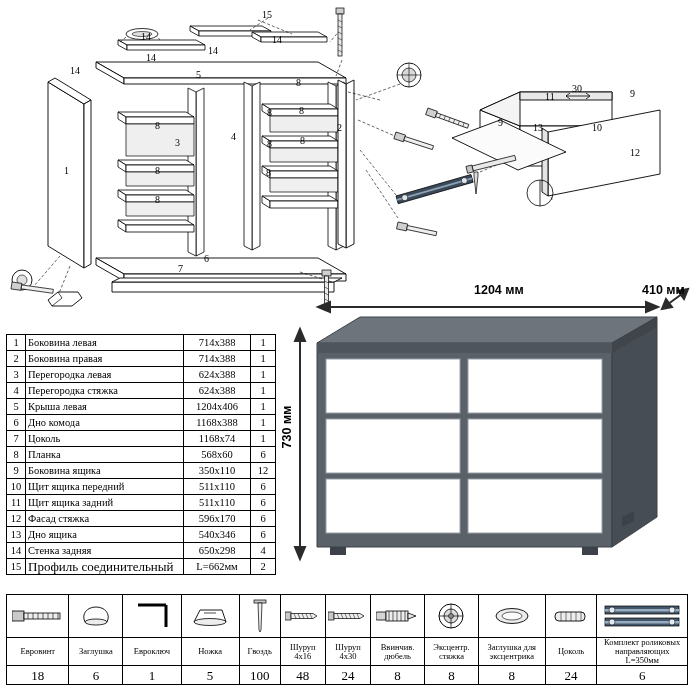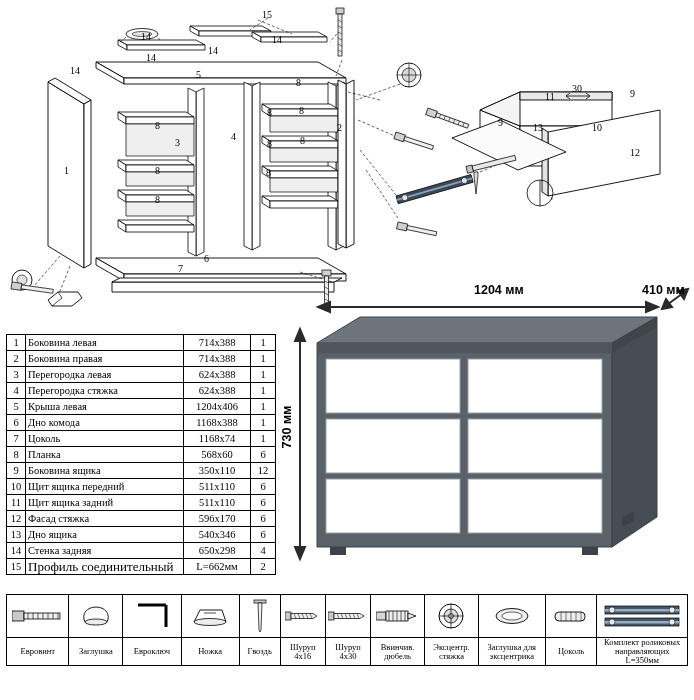--- a/index.html
+++ b/index.html
@@ -562,16 +562,30 @@
         <td>Ножка</td>
         <td>Гвоздь</td>
         <td>Шуруп 4х16</td>
         <td>Шуруп 4х30</td>
         <td>Ввинчив. дюбель</td>
         <td>Эксцентр. стяжка</td>
         <td>Заглушка для эксцентрика</td>
         <td>Цоколь</td>
         <td>Комплект роликовых направляющих L=350мм</td>
       </tr>
+      <tr class="counts">
+        <td>18</td>
+        <td>6</td>
+        <td>1</td>
+        <td>5</td>
+        <td>100</td>
+        <td>48</td>
+        <td>24</td>
+        <td>8</td>
+        <td>8</td>
+        <td>8</td>
+        <td>24</td>
+        <td>6</td>
+      </tr>
     </tbody>
   </table>
 
 </div>
 
 </body></html>

